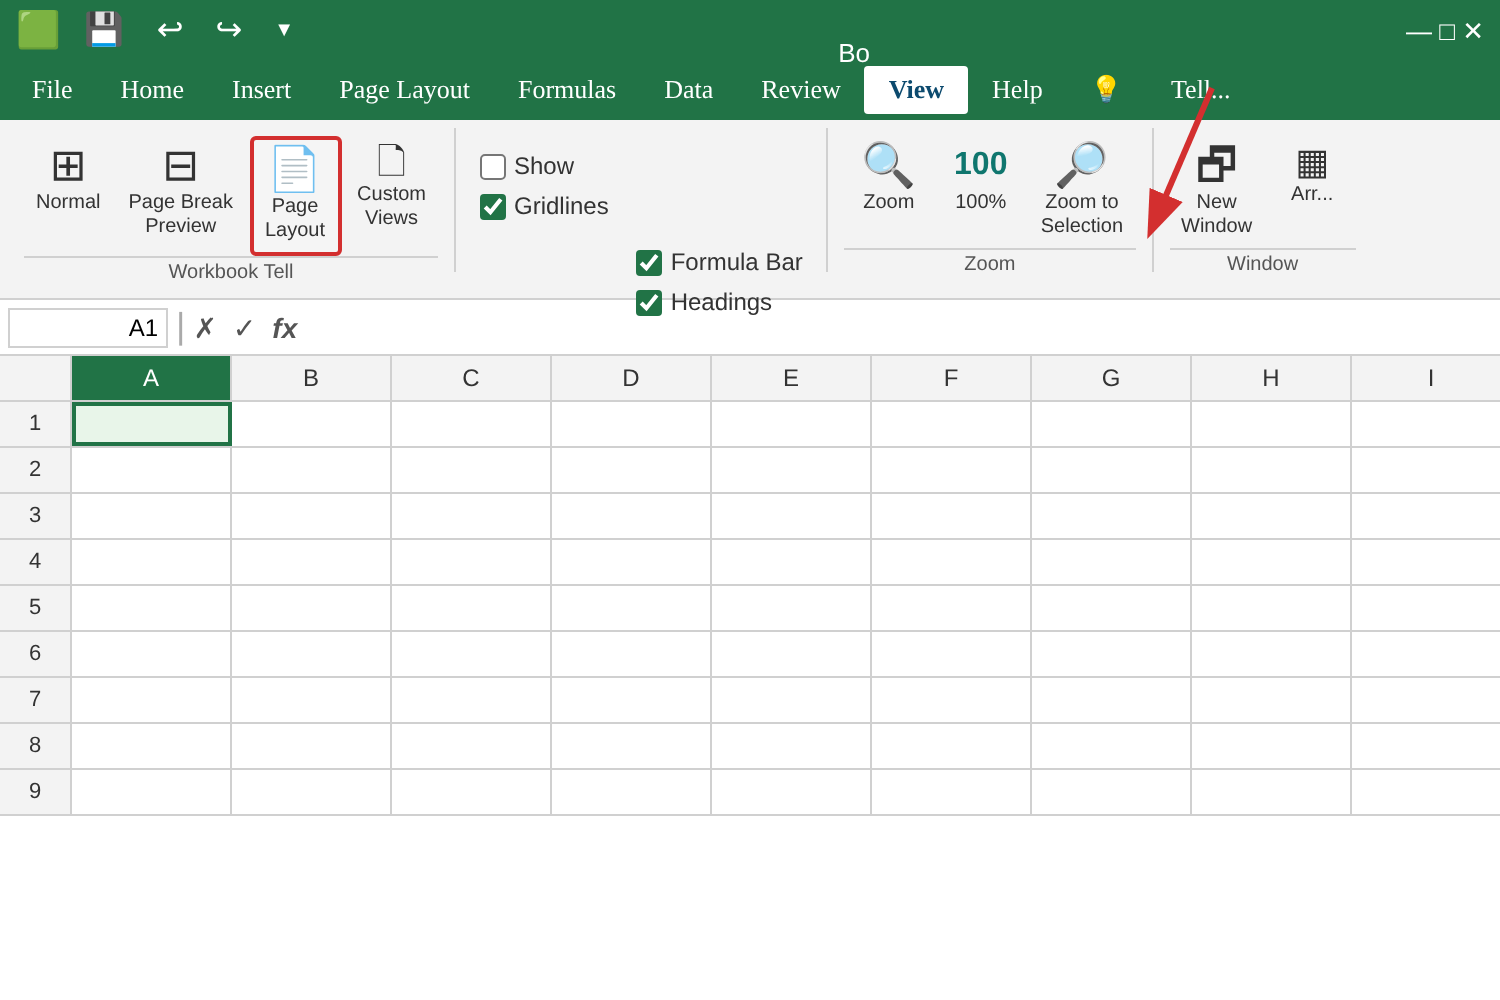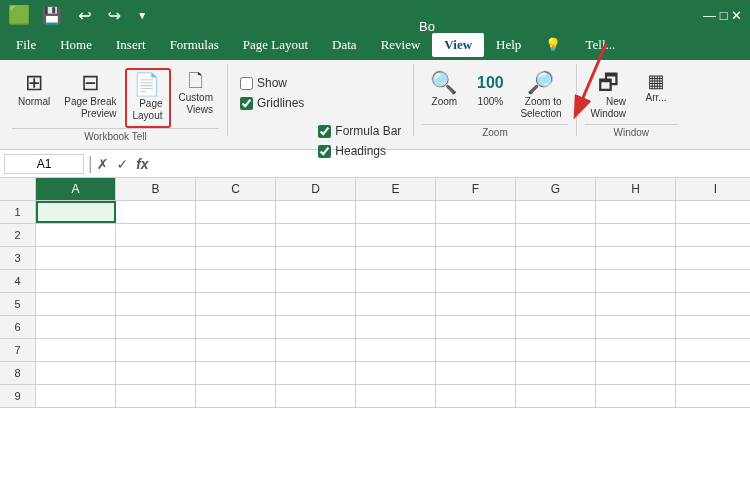--- a/index.html
+++ b/index.html
@@ -86,21 +86,21 @@
       cursor: pointer;
       border-radius: 3px;
       min-width: 44px;
       text-align: center;
       font-size: 10px;
       color: #333;
       gap: 2px;
     }
     .ribbon-btn.active { background: #cce5ff; border: 2px solid #d32f2f; }
     .ribbon-btn-icon { font-size: 22px; line-height: 1; }
-    .ribbon-btn-label { font-size: 10px; line-height: 1.2; text-align: right; }
+    .ribbon-btn-label { font-size: 10px; line-height: 1.2; text-align: center; }
 
     
     .ribbon-checks {
       display: flex;
       flex-direction: column;
       gap: 6px;
       padding: 8px 4px;
     }
     .ribbon-check-row {
       display: flex;
@@ -119,21 +119,21 @@
       border-bottom: 1px solid #d0d0d0;
       background: white;
       padding: 0 4px;
       gap: 4px;
     }
     .name-box {
       width: 80px;
       border: 1px solid #d0d0d0;
       padding: 2px 4px;
       font-size: 12px;
-      text-align: center;
+      text-align: right;
     }
     .formula-icons { display: flex; gap: 8px; color: #555; font-size: 14px; }
     .formula-input {
       flex: 1;
       border: none;
       outline: none;
       font-size: 12px;
       padding: 2px 4px;
     }
 
@@ -216,22 +216,22 @@
   <div class="title-bar-center">Bo</div>
   <div class="title-bar-icons">
     <span style="color:white;font-size:13px;">— □ ✕</span>
   </div>
 </div>
 
 <div class="menu-bar">
   <div class="menu-item">File</div>
   <div class="menu-item">Home</div>
   <div class="menu-item">Insert</div>
+  <div class="menu-item">Page Layout</div>
   <div class="menu-item">Formulas</div>
-  <div class="menu-item">Page Layout</div>
   <div class="menu-item">Data</div>
   <div class="menu-item">Review</div>
   <div class="menu-item active">View</div>
   <div class="menu-item">Help</div>
   <div class="menu-item">💡</div>
   <div class="menu-item">Tell...</div>
 </div>
 
 <div class="ribbon">
   <div class="ribbon-content">

